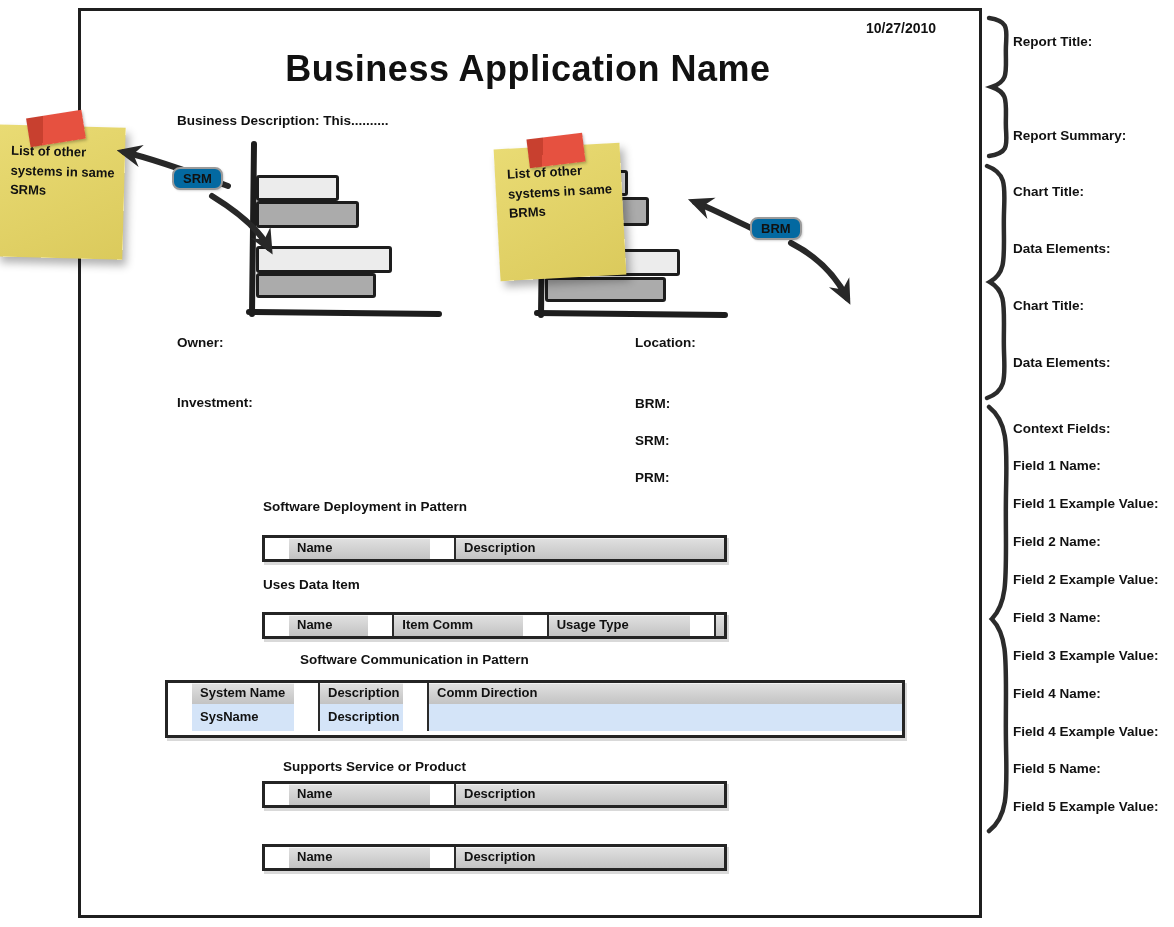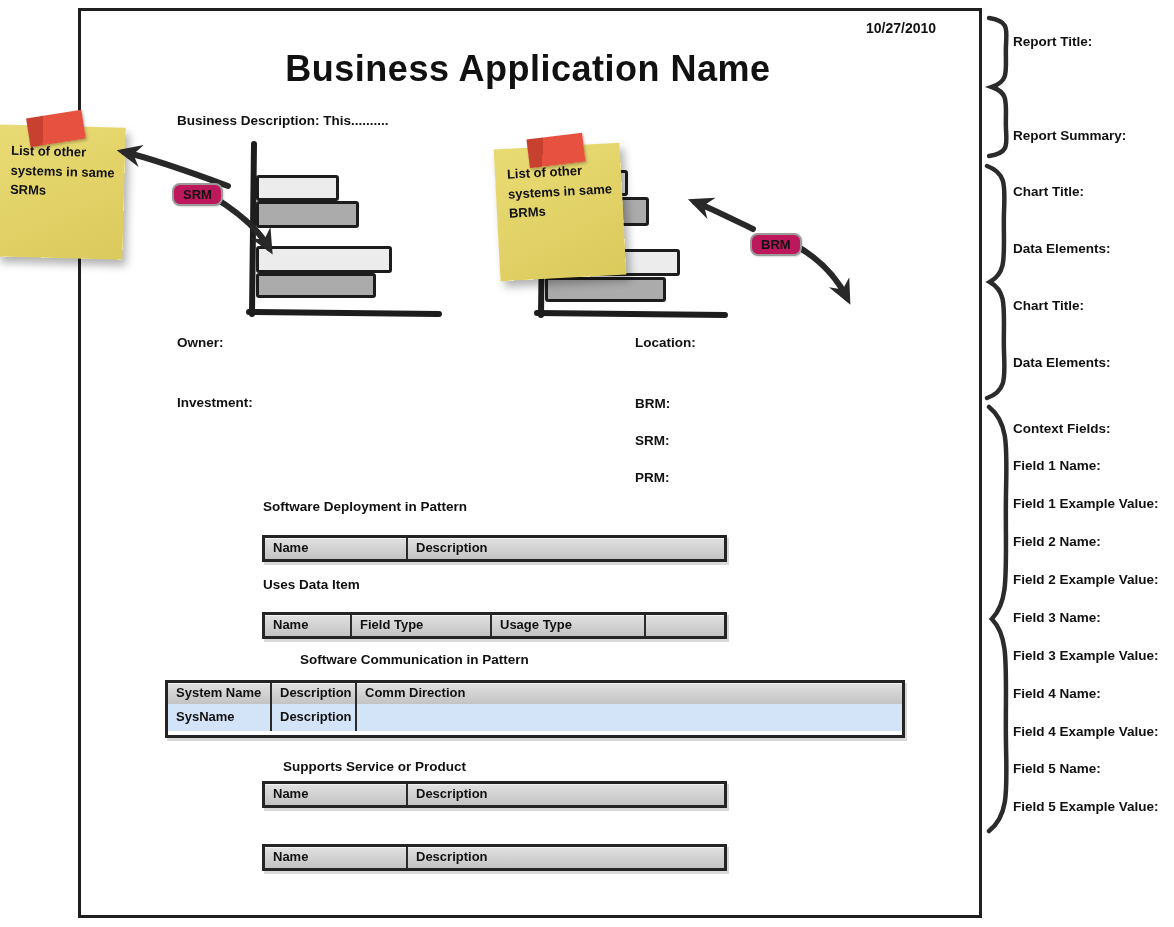--- a/index.html
+++ b/index.html
@@ -24,30 +24,30 @@
   .bar.light{background:#ececec;}
   .bar.dark{background:#ababab;}
   .axis{position:absolute;z-index:2;}
   
   .sticky{position:absolute;width:108px;height:110px;background:linear-gradient(155deg,#e9db74,#dbca5c);
           box-shadow:4px 6px 9px rgba(0,0,0,.3);font-weight:700;font-size:13px;line-height:1.5;
           padding:16px 6px 6px 12px;box-sizing:content-box;z-index:4;}
   .tape{position:absolute;width:56px;height:29px;background:linear-gradient(100deg,#c8402f 28%,#e65140 28%);
         box-shadow:1px 2px 3px rgba(0,0,0,.25);z-index:5;}
   
-  .tag{position:absolute;background:#be185d;border:2px solid #9a9a9a;border-radius:8px;font-weight:700;
-       font-size:13px;padding:2px 9px;z-index:6;box-shadow:1px 1px 2px rgba(0,0,0,.15);margin-top:16px;}
+  .tag{position:absolute;background:#0369a1;border:2px solid #9a9a9a;border-radius:8px;font-weight:700;
+       font-size:13px;padding:2px 9px;z-index:6;box-shadow:1px 1px 2px rgba(0,0,0,.15);}
   
   .overlay{position:absolute;left:0;top:0;z-index:5;pointer-events:none;}
   
   .wtable{position:absolute;border:3px solid #242424;background:#fff;box-sizing:border-box;
           box-shadow:2px 3px 0 rgba(0,0,0,.15);z-index:3;}
   .trow{display:flex;width:100%;}
   .tcell{font-weight:700;font-size:13px;padding:2px 0 2px 8px;box-sizing:border-box;
-         border-left:2px solid #2a2a2a;white-space:nowrap;overflow:hidden;height:21px;line-height:16px;}
+         border-left:2px solid #2a2a2a;white-space:nowrap;overflow:hidden;height:21px;line-height:16px;margin-left:24px;}
   .tcell:first-child{border-left:none;}
   .thead .tcell{background:linear-gradient(180deg,#e1e1e1,#c3c3c3);box-shadow:inset 0 1px 0 #f3f3f3;}
   .tdata .tcell{background:#d4e4f8;height:27px;line-height:22px;}
   .wtable.pad-b{padding-bottom:4px;}
   
   .ann-label{position:absolute;font-weight:700;font-size:13.5px;white-space:nowrap;z-index:2;}
   .brace{position:absolute;z-index:2;}
 </style>
 </head>
 <body>
@@ -105,21 +105,21 @@
 
   <div class="wtable" style="left:262px;top:535px;width:465px">
       <div class="trow thead">
         <div class="tcell" style="width: 141px;">Name</div>
         <div class="tcell" style="flex: 1 1 0%;">Description</div>
       </div>
     </div>
   <div class="wtable" style="left:262px;top:612px;width:465px">
       <div class="trow thead">
         <div class="tcell" style="width: 85px;">Name</div>
-        <div class="tcell" style="width: 140px;">Field Type</div>
+        <div class="tcell" style="width: 140px;">Item Comm</div>
         <div class="tcell" style="width: 154px;">Usage Type</div>
         <div class="tcell" style="flex: 1 1 0%;"></div>
       </div>
     </div>
   <div class="wtable pad-b" style="left:165px;top:680px;width:740px">
       <div class="trow thead">
         <div class="tcell" style="width: 102px;">System Name</div>
         <div class="tcell" style="width: 85px;">Description</div>
         <div class="tcell" style="flex: 1 1 0%;">Comm Direction</div>
       </div>

